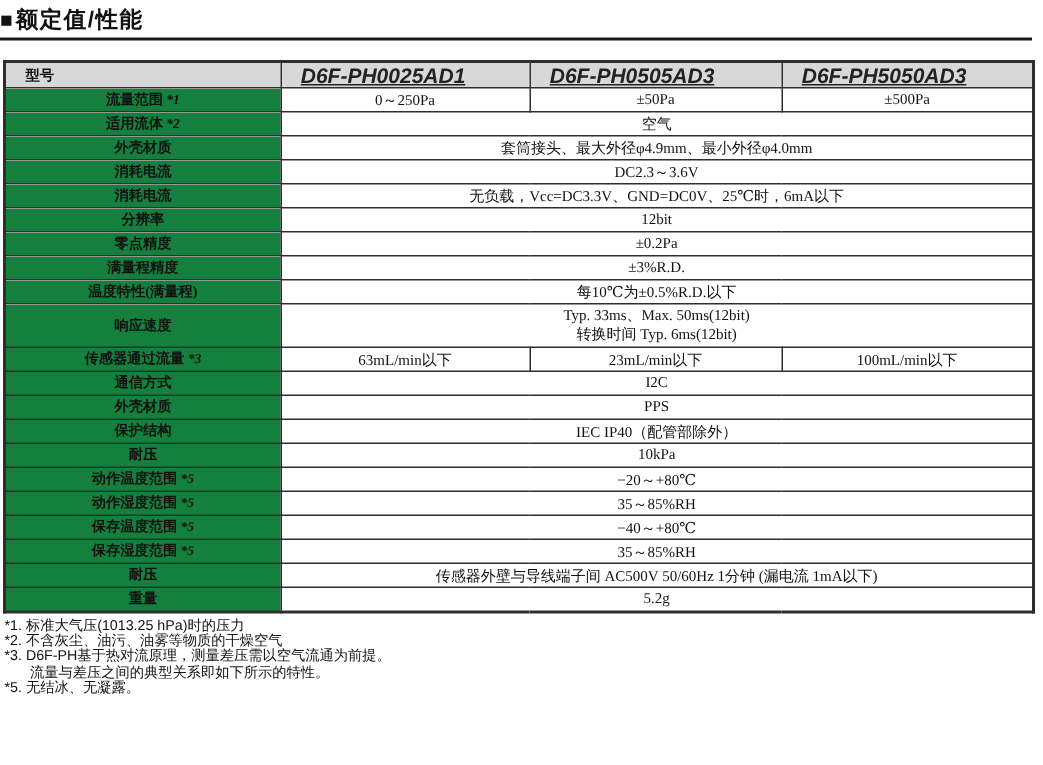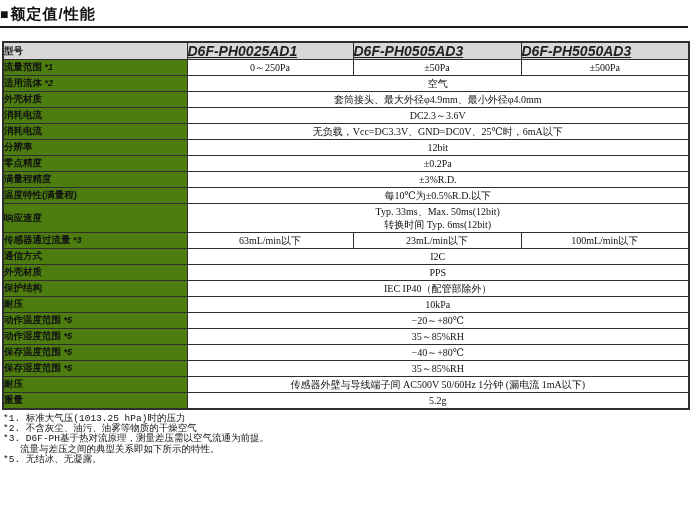--- a/index.html
+++ b/index.html
@@ -28,32 +28,32 @@
   
   table.spec {
     border-collapse: collapse;
     table-layout: fixed;
     width: 686px;
     margin: 13px 0 0 2px;
     border: 2px solid #2e2e2e;
   }
   table.spec td, table.spec th {
     border: 1px solid #2e2e2e;
-    padding: 0 0;
+    padding: 0 13px;
     height: 15px;
     overflow: hidden;
     white-space: nowrap;
   }
   td.lbl {
-    background: #4d7c0f;
+    background: #15803d;
     font-weight: bold;
     font-size: 9.5px;
-    text-align: left;
+    text-align: center;
     padding-left: 5px;
-    font-family: Liberation Sans, sans-serif;
+    font-family: Liberation Serif, serif;
   }
   td.lbl i.note { font-weight: bold; font-style: italic; font-size: 9px; }
   th.lbl-head {
     background: #d8d8d8;
     font-weight: bold;
     font-size: 9.5px;
     text-align: left;
     padding-left: 5px;
   }
   th.model {
@@ -72,21 +72,21 @@
     color: #111;
   }
   td.val .vline { line-height: 13px; }
   tr.tall td { height: 28px; }
 
   
   .footnotes {
     margin: 4px 0 0 3px;
     font-size: 9.5px;
     line-height: 10.2px;
-    font-family: Liberation Mono, monospace;
+    font-family: Liberation Sans, sans-serif;
     color: #111;
   }
   .fn-line { white-space: nowrap; }
   .fn-line.indent { padding-left: 17px; }
 </style>
 </head>
 <body>
 
 <div class="page">
 

